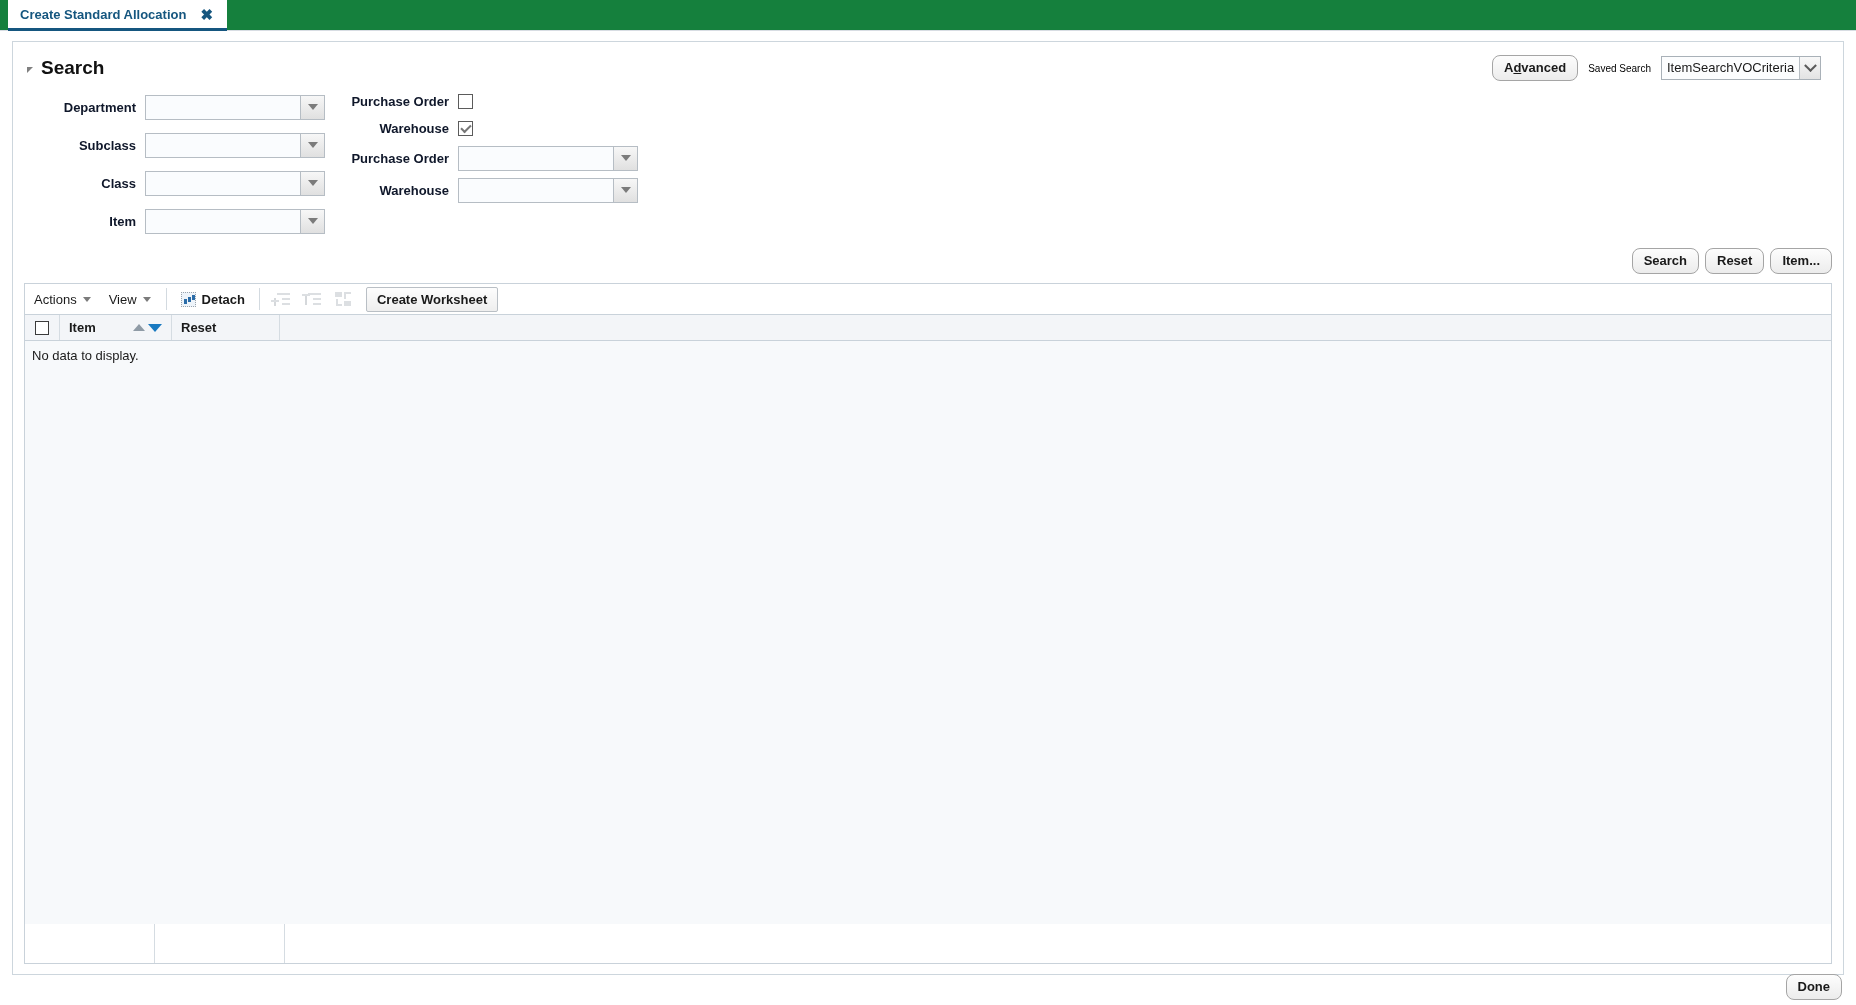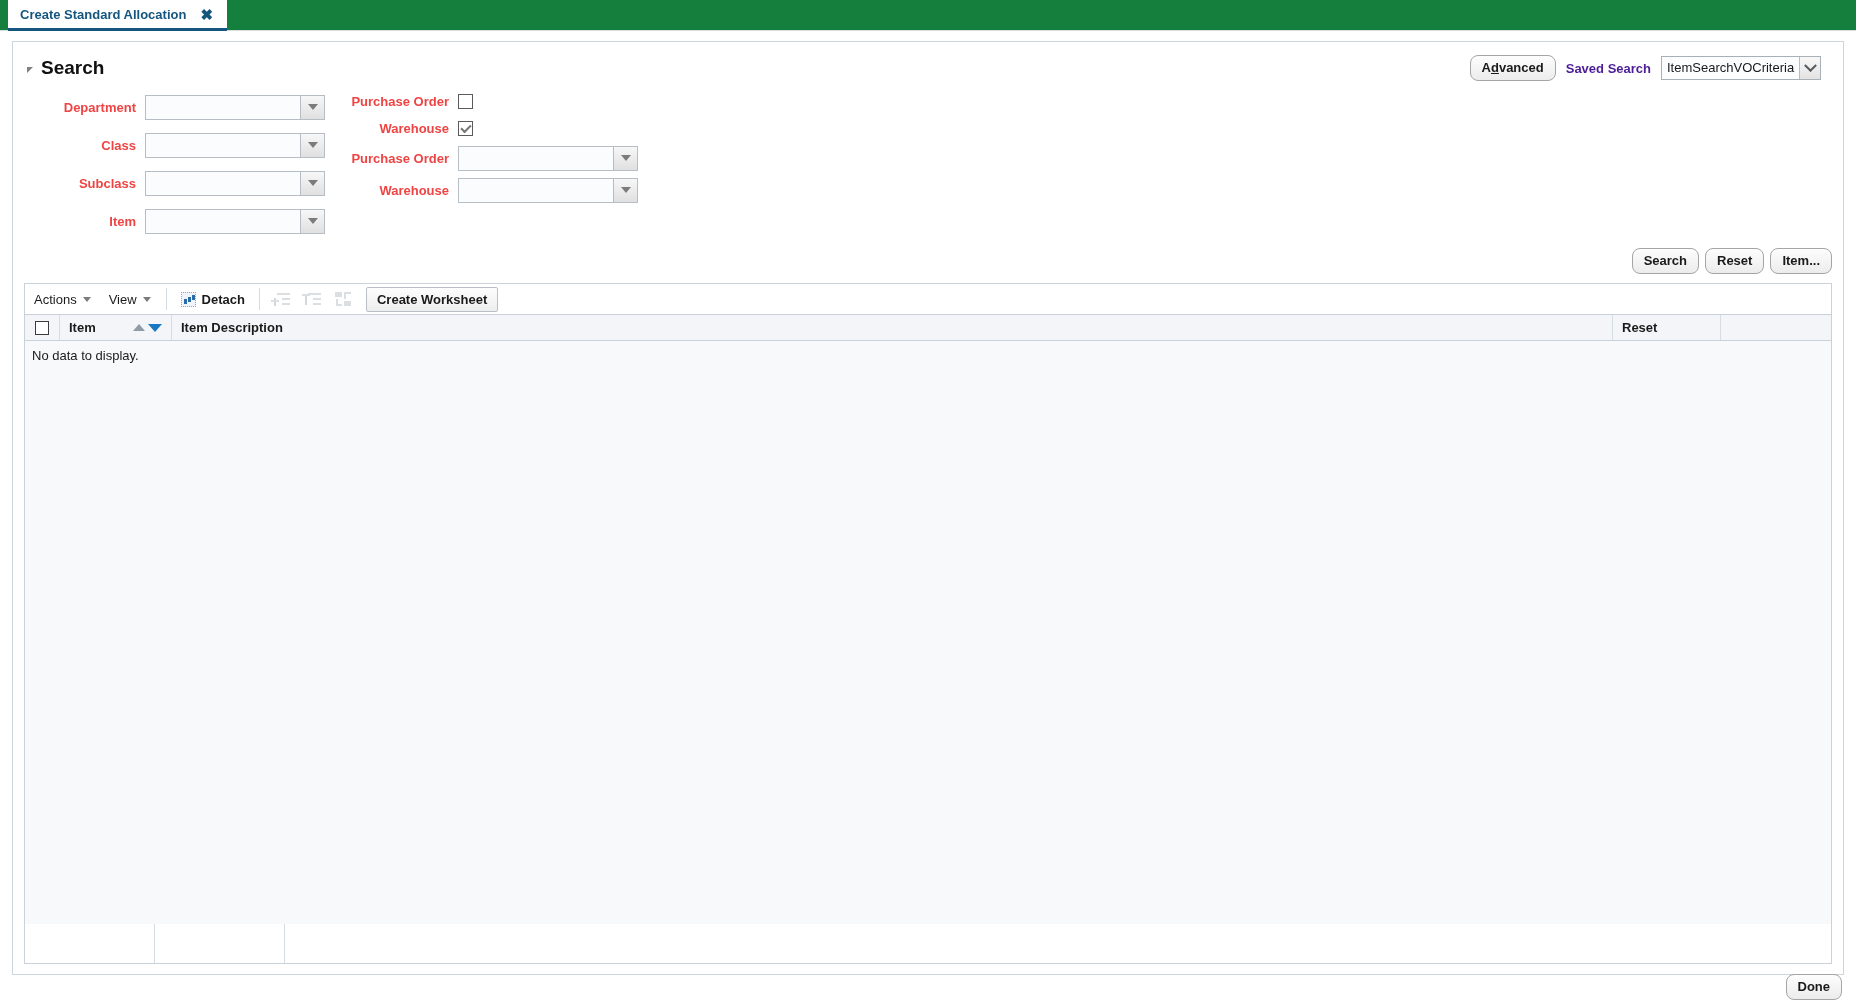--- a/index.html
+++ b/index.html
@@ -99,23 +99,23 @@
     font-size: 13px;
     font-weight: bold;
     color: #1a1a1a;
     padding: 4px 11px;
     cursor: pointer;
     line-height: 16px;
     white-space: nowrap;
   }
   .btn u { text-decoration: underline; }
   .lbl-bold {
-    font-size: 13px;
-    font-weight: bold;
-    color: #4c1d95;
+    font-size: 10px;
+    font-weight: normal;
+    color: #000000;
     white-space: nowrap;
   }
 
   
   .savedsearch {
     display: flex;
     align-items: stretch;
     border: 1px solid #a9b1b8;
     background: #fcfdfe;
     height: 24px;
@@ -154,21 +154,21 @@
   .col-right { width: 400px; }
 
   .field-row {
     display: flex;
     align-items: center;
     height: 38px;
   }
   .field-label {
     font-size: 13px;
     font-weight: bold;
-    color: #ef4444;
+    color: #0f172a;
     text-align: right;
     padding-right: 9px;
     white-space: nowrap;
   }
   .col-left .field-label { width: 132px; }
   .col-right .field-label { width: 115px; }
 
   
   .lov {
     display: flex;
@@ -439,30 +439,30 @@
         <div class="field-row">
           <span class="field-label">Department</span>
           <span class="lov">
             <input class="lov-input" type="text" value="" style="">
             <span class="lov-btn">
                 <i class="tri-down"></i>
               </span>
           </span>
         </div>
         <div class="field-row">
-          <span class="field-label">Class</span>
+          <span class="field-label">Subclass</span>
           <span class="lov">
             <input class="lov-input" type="text" value="" style="">
             <span class="lov-btn">
                 <i class="tri-down"></i>
               </span>
           </span>
         </div>
         <div class="field-row">
-          <span class="field-label">Subclass</span>
+          <span class="field-label">Class</span>
           <span class="lov">
             <input class="lov-input" type="text" value="" style="">
             <span class="lov-btn">
                 <i class="tri-down"></i>
               </span>
           </span>
         </div>
         <div class="field-row">
           <span class="field-label">Item</span>
           <span class="lov">
@@ -569,23 +569,20 @@
         <div class="th th-check">
           <span class="cb"></span>
         </div>
         <div class="th th-item">
           <span>Item</span>
           <span class="sorts">
             <i class="sort-up"></i>
             <i class="sort-down"></i>
           </span>
         </div>
-        <div class="th th-desc">
-          <span>Item Description</span>
-        </div>
         <div class="th th-type">
           <span>Reset</span>
         </div>
         <div class="th th-end"></div>
       </div>
 
       <div class="tbody">
         <div class="nodata">No data to display.</div>
       </div>
     </div>

